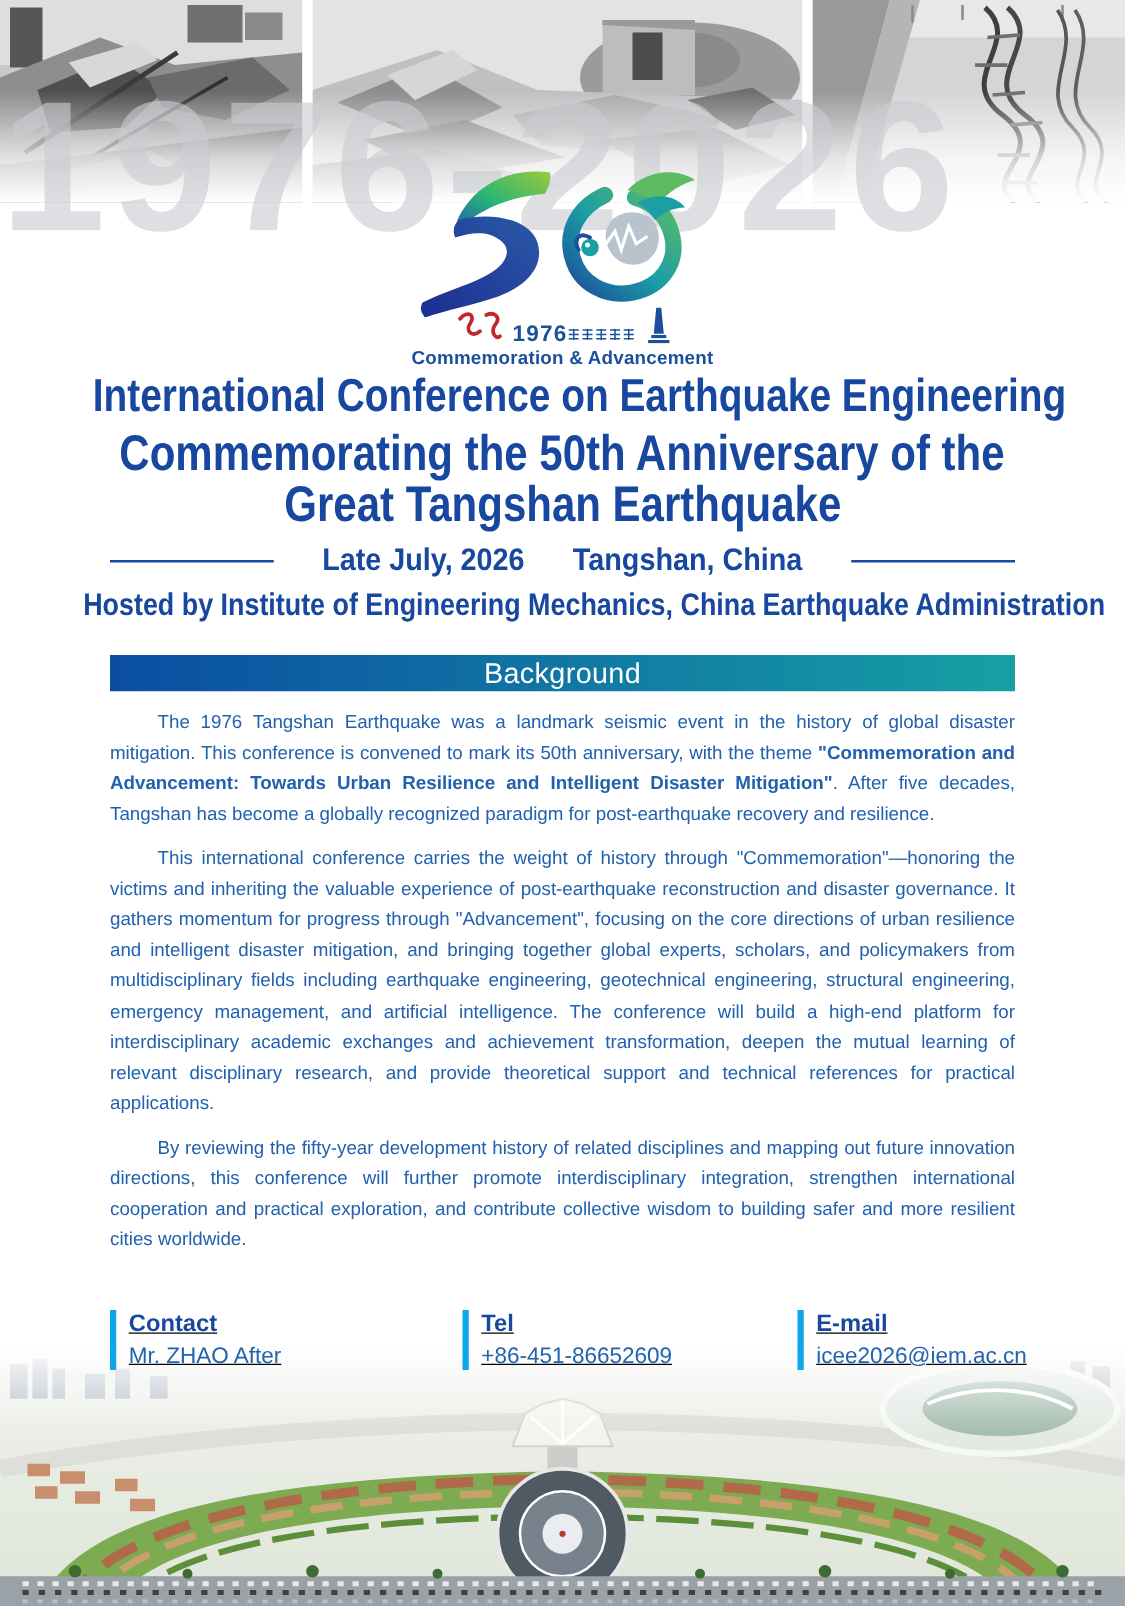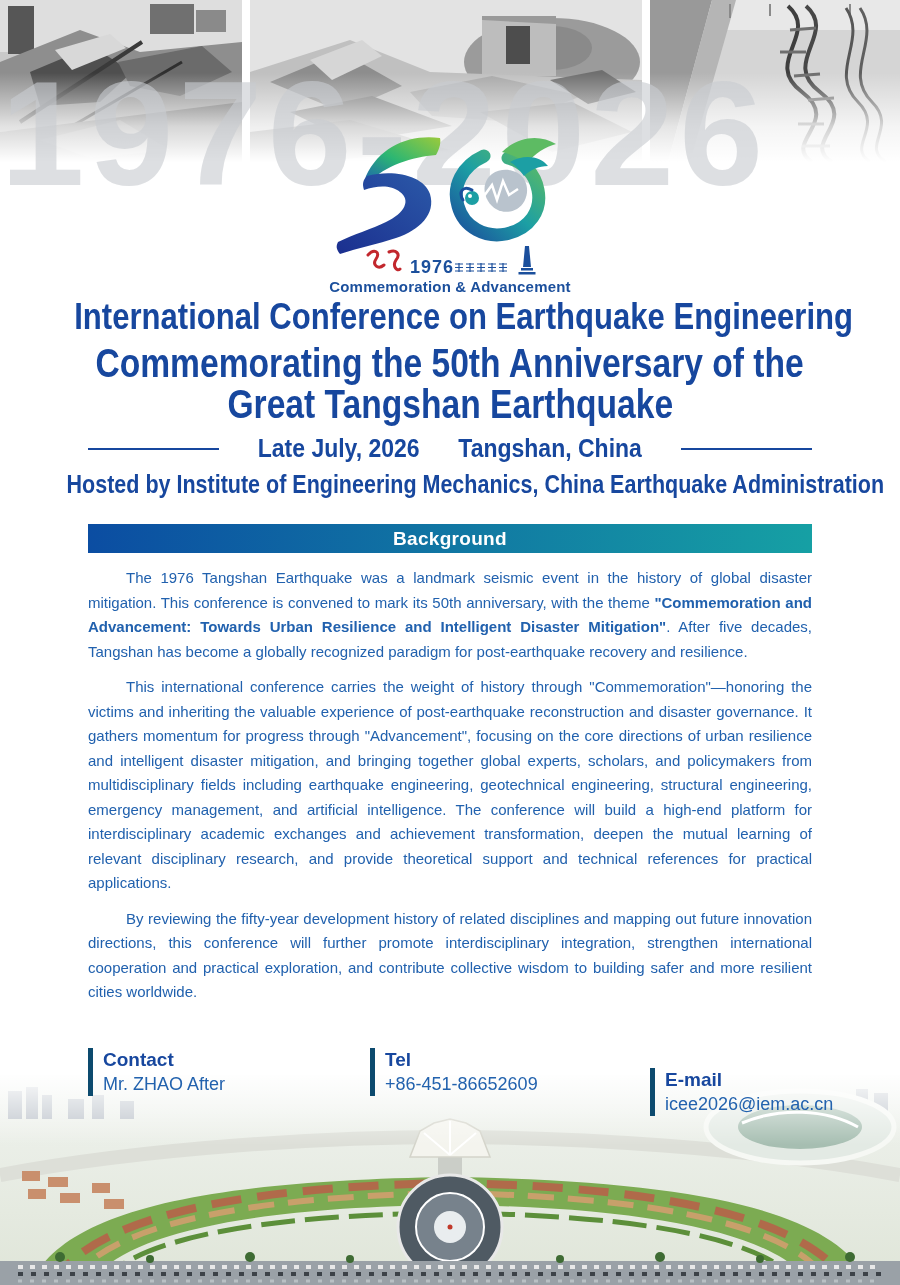--- a/index.html
+++ b/index.html
@@ -42,35 +42,35 @@
   .date-text{white-space:nowrap;margin:0 22px;font-size:25px;font-weight:bold;display:inline-block;transform:scaleX(.92);}
   .date-text .loc{margin-left:42px;}
   .host-line{position:absolute;top:470px;left:0;width:900px;text-align:right;color:#17479E;font-weight:bold;font-size:25px;white-space:nowrap;}
   .host-line > span{display:inline-block;transform:scaleX(.86);}
   
   .section-bar{
     position:absolute;top:524px;left:88px;width:724px;height:29px;
     background:linear-gradient(to right,#0B4DA2,#16A0A4);
     display:flex;align-items:center;justify-content:center;
   }
-  .section-bar span{color:#ffffff;font-weight:bold;font-size:19px;letter-spacing:.3px;}
+  .section-bar span{color:#ffffff;font-weight:normal;font-size:23px;letter-spacing:.3px;}
   .body-copy{position:absolute;top:566px;left:88px;width:724px;color:#2161AE;}
   .body-copy p{
     margin:0 0 11px 0;text-align:justify;text-indent:38px;
     font-size:15px;line-height:24.5px;
   }
   .body-copy b{font-weight:bold;}
   
   .contacts{position:absolute;top:1048px;left:88px;width:724px;height:52px;z-index:5;}
-  .contact-item{position:absolute;top:0;border-left:5px solid #0c4a6e;padding-left:10px;}
+  .contact-item{position:absolute;top:0;border-left:5px solid #0ea5e9;padding-left:10px;text-decoration:underline;}
   .contact-item .lbl{display:block;font-size:19px;font-weight:bold;color:#17479E;line-height:24px;}
   .contact-item .val{display:block;font-size:18px;color:#2262AE;line-height:24px;}
   .c0{left:0;}
   .c1{left:282px;}
-  .c2{left:562px;margin-top:20px;}
+  .c2{left:550px;}
   
   .aerial{position:absolute;top:1075px;left:0;width:900px;height:210px;}
   .aerial svg{display:block;}
   .aerial-fade{
     position:absolute;top:0;left:0;width:900px;height:70px;
     background:linear-gradient(to bottom,rgba(255,255,255,.95),rgba(255,255,255,0));
     pointer-events:none;
   }
 </style>
 </head>

